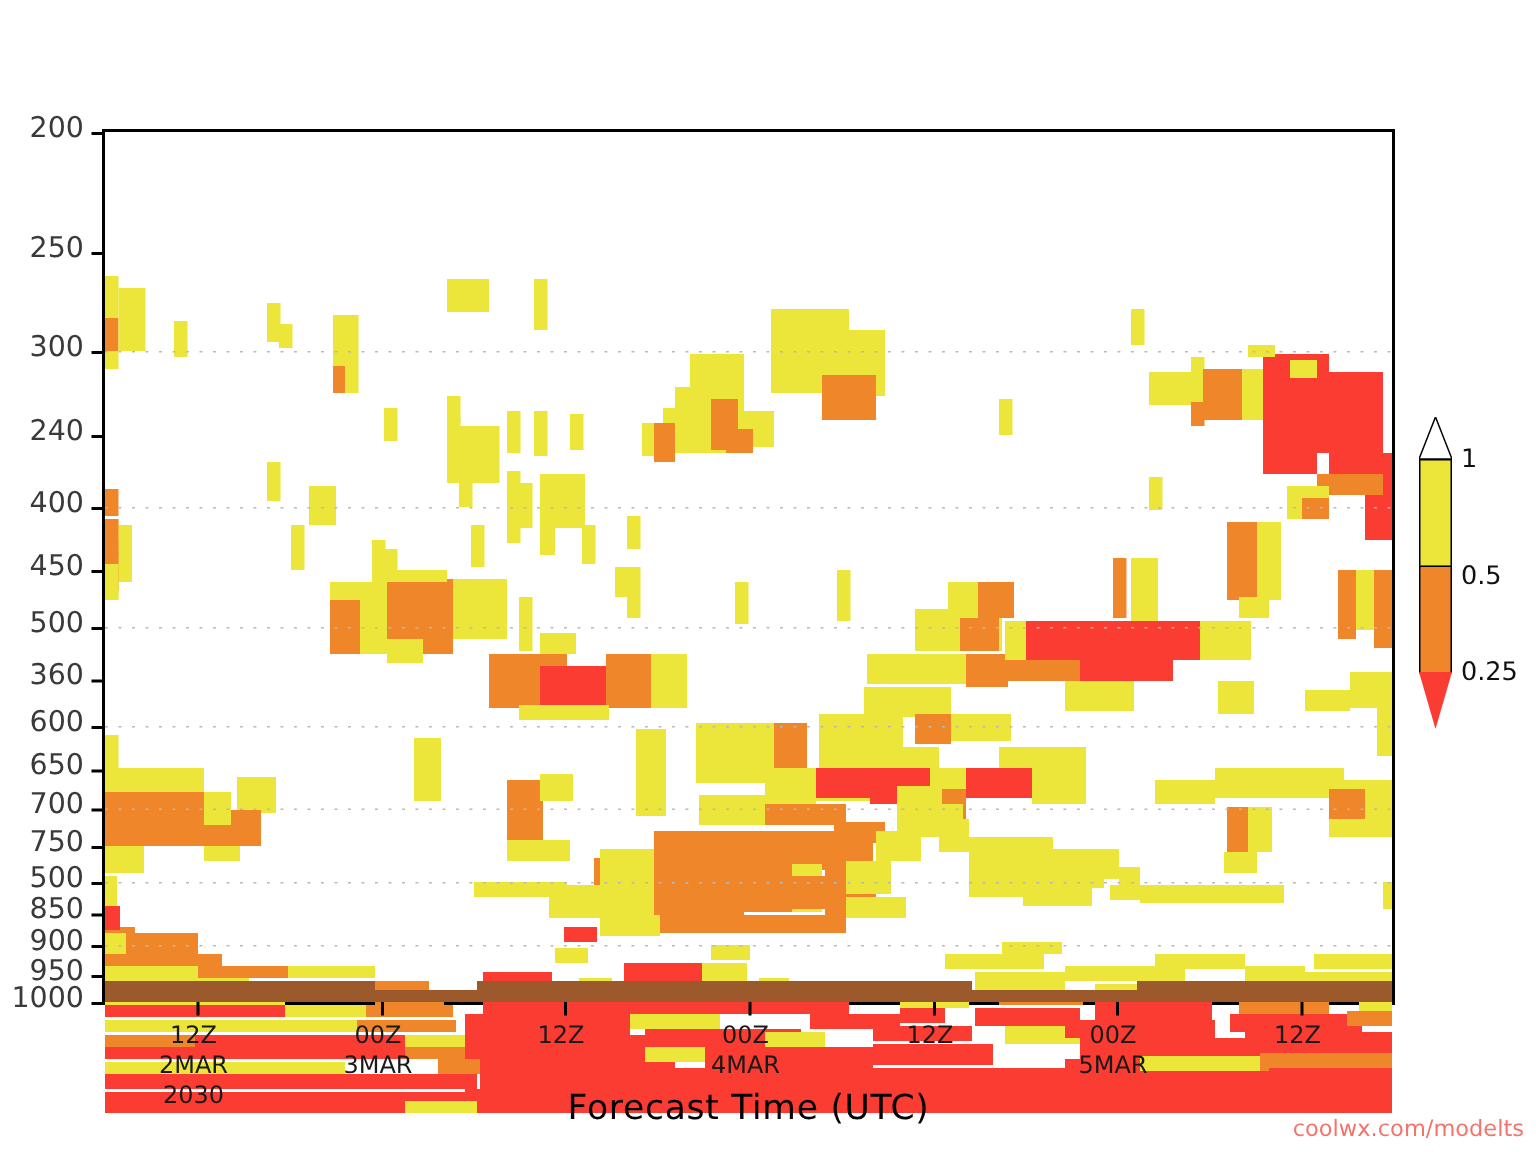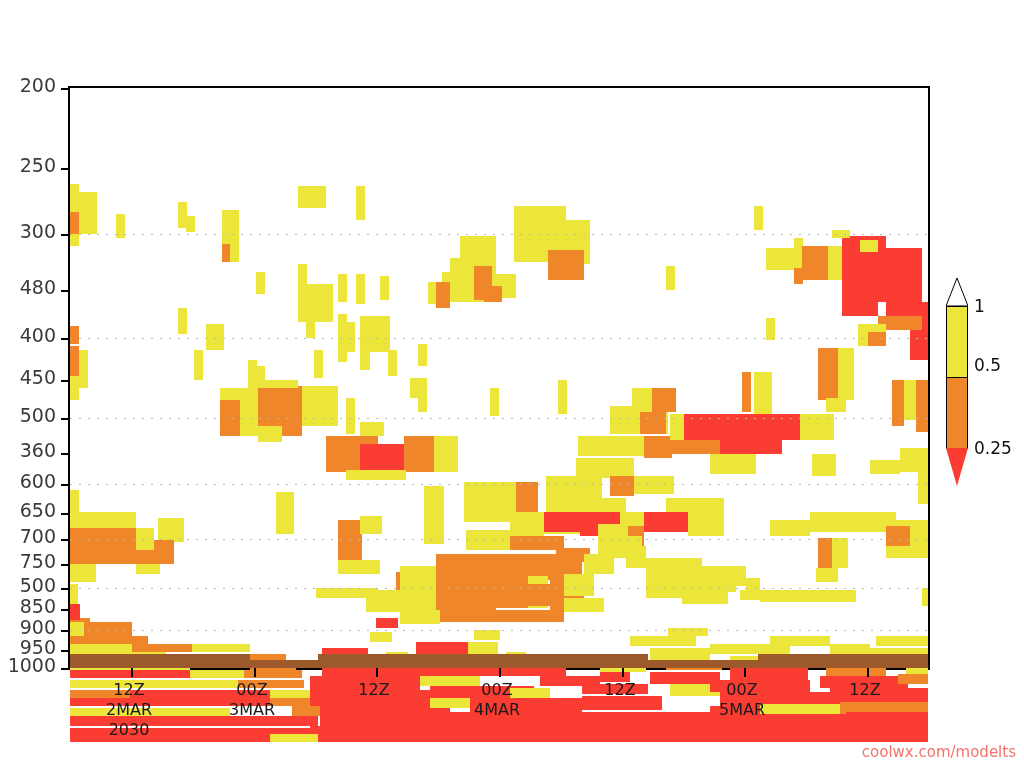--- a/index.html
+++ b/index.html
@@ -415,21 +415,21 @@
         <div class="xtick" style="left: 552px;"></div>
         <div class="xtick" style="left: 674px;"></div>
         <div class="xtick" style="left: 797px;"></div>
       </div>
   </div>
 
   <div id="ylabels">
       <div class="ylabel" style="right: 968px; top: 76px;">200</div>
       <div class="ylabel" style="right: 968px; top: 156px;">250</div>
       <div class="ylabel" style="right: 968px; top: 222px;">300</div>
-      <div class="ylabel" style="right: 968px; top: 278px;">480</div>
+      <div class="ylabel" style="right: 968px; top: 278px;">240</div>
       <div class="ylabel" style="right: 968px; top: 326px;">400</div>
       <div class="ylabel" style="right: 968px; top: 368px;">450</div>
       <div class="ylabel" style="right: 968px; top: 406px;">500</div>
       <div class="ylabel" style="right: 968px; top: 441px;">360</div>
       <div class="ylabel" style="right: 968px; top: 472px;">600</div>
       <div class="ylabel" style="right: 968px; top: 501px;">650</div>
       <div class="ylabel" style="right: 968px; top: 527px;">700</div>
       <div class="ylabel" style="right: 968px; top: 552px;">750</div>
       <div class="ylabel" style="right: 968px; top: 576px;">500</div>
       <div class="ylabel" style="right: 968px; top: 597px;">850</div>
@@ -459,34 +459,35 @@
       </div>
       <div class="xlabelgrp" style="left: 692px; width: 100px; top: 680px;">
         <div>00Z</div>
         <div>5MAR</div>
       </div>
       <div class="xlabelgrp" style="left: 815px; width: 100px; top: 680px;">
         <div>12Z</div>
       </div>
     </div>
 
+  <div id="xaxis-title">Forecast Time (UTC)</div>
   <div id="watermark">coolwx.com/modelts</div>
 
   <div id="cb-top-o">
     <svg width="22" height="28" viewBox="0 0 22 28">
       <polygon points="11,0 22,28 0,28" fill="#ffffff" stroke="#000" stroke-width="1"></polygon>
     </svg>
   </div>
   <div id="cbar">
       <div class="cseg" style="top: 0px; height: 71px; background: rgb(236, 229, 58);"></div>
       <div class="cseg" style="top: 71px; height: 71px; background: rgb(240, 134, 42);"></div>
       <div class="csep" style="top: 0px;"></div>
       <div class="csep" style="top: 71px;"></div>
       <div class="csep" style="top: 142px;"></div>
     </div>
   <div id="cb-bot"></div>
   <div id="cblabels">
       <div class="clabel" style="top: 298px;">1</div>
-      <div class="clabel" style="top: 357px;">0.5</div>
+      <div class="clabel" style="top: 376px;">0.5</div>
       <div class="clabel" style="top: 440px;">0.25</div>
     </div>
 
 </div>
 
 </body></html>

